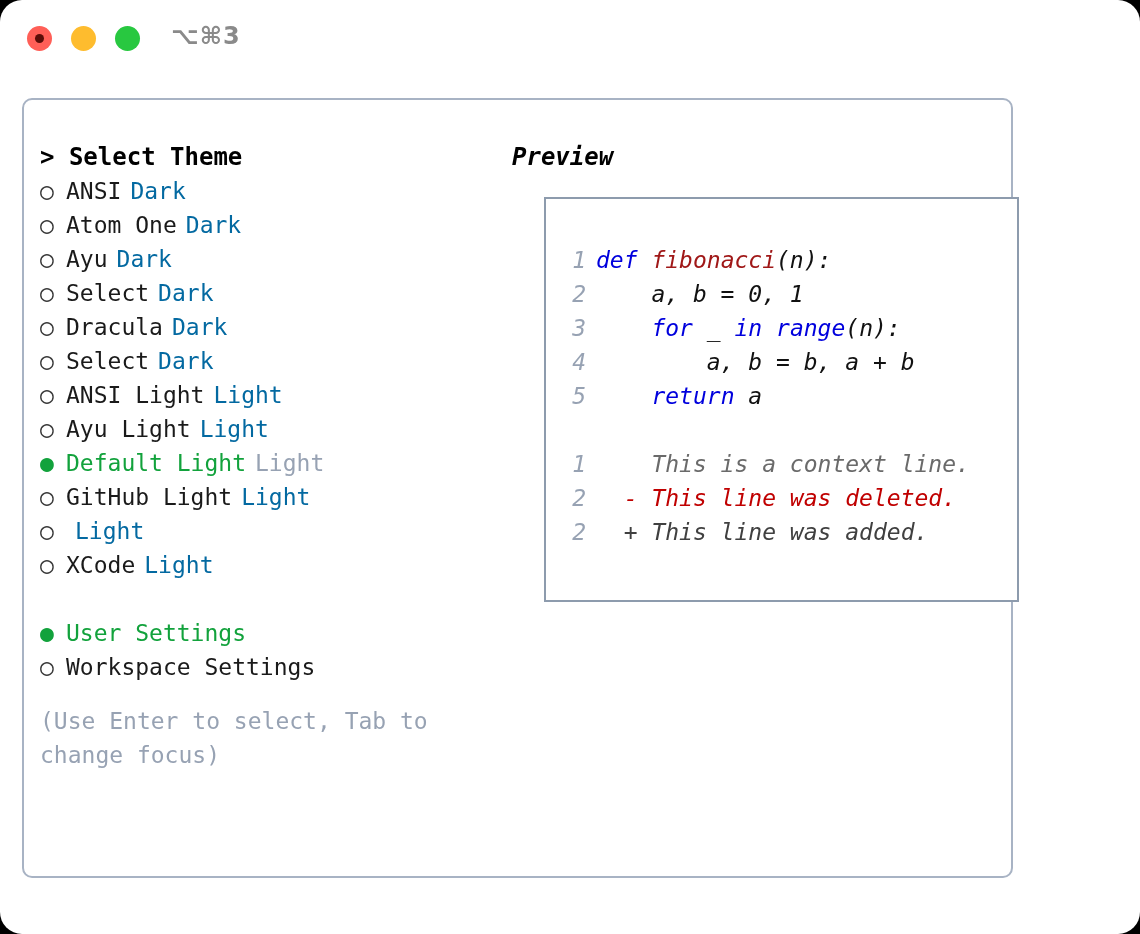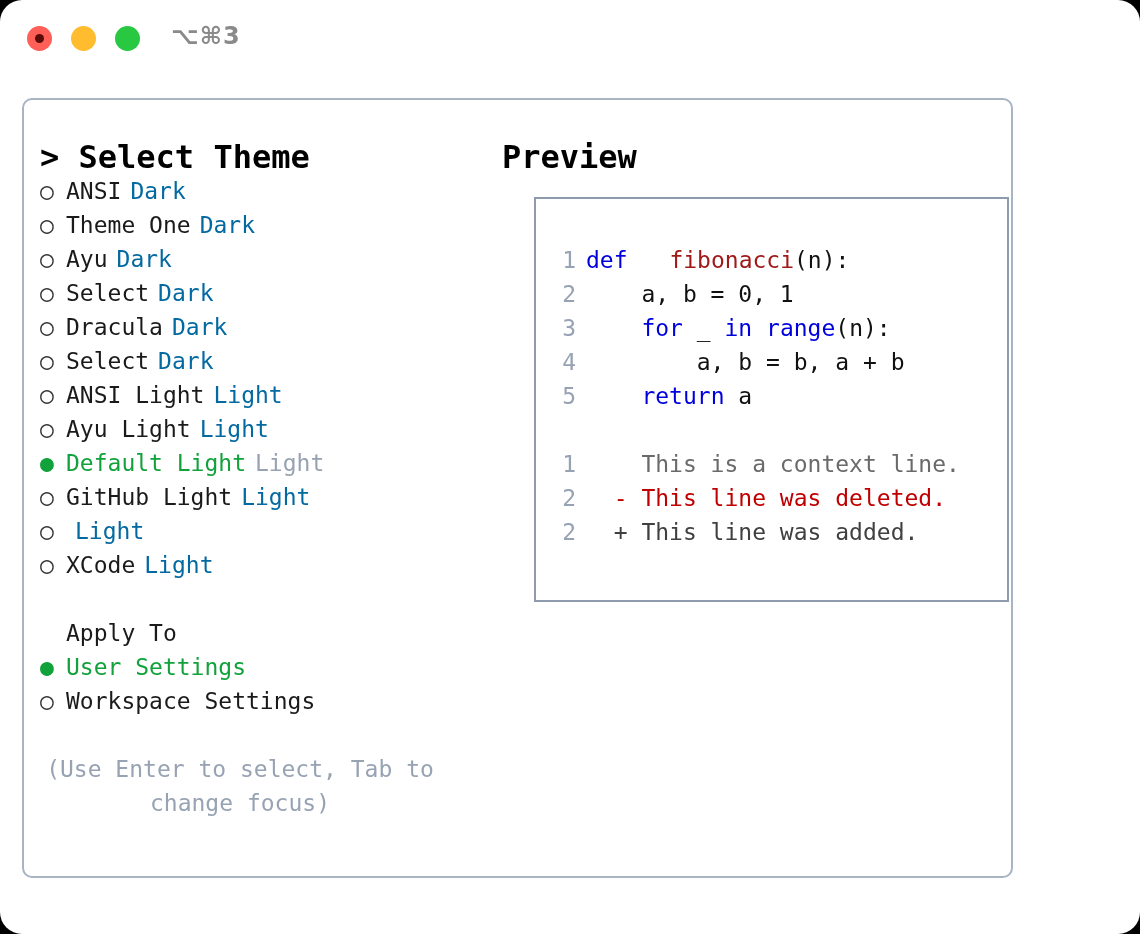--- a/index.html
+++ b/index.html
@@ -74,26 +74,27 @@
     box-sizing: border-box;
   }
 
   .col-left {
     position: absolute;
     left: 16px; top: 40px;
     width: 440px;
   }
   .col-right {
     position: absolute;
-    left: 478px; top: 40px;
+    left: 488px; top: 40px;
     width: 495px;
+    font-style: italic;
   }
 
   .section-head {
-    font-size: 32px;
+    font-size: 24px;
     font-weight: 700;
     color: #000000;
     line-height: 34px;
     white-space: pre;
   }
 
   .opt {
     display: flex;
     align-items: baseline;
     line-height: 34px;
@@ -114,26 +115,25 @@
   .opt.selected .opt-label { color: #12a23c; }
   .opt-tag {
     color: #0369a1;
     padding-left: 9px;
   }
   .opt.selected .opt-tag { color: #97a2b3; }
 
   .group-gap { height: 34px; }
 
   .hint {
-    margin-top: 34px;
+    margin-top: 20px;
     font-size: 23px;
     line-height: 34px;
     color: #97a2b3;
     width: 400px;
-    text-align: center;
   }
 
   
   .preview-box {
     position: absolute;
     left: 32px; top: 57px;
     width: 475px;
     height: 405px;
     border: 2px solid #8d9bad;
     background: #ffffff;
@@ -149,21 +149,21 @@
   .cline { display: flex; }
   .lno {
     color: #97a2b3;
     width: 26px;
     flex: 0 0 26px;
     text-align: right;
     padding-right: 10px;
   }
   .ctext { white-space: pre; }
   .kw  { color: #0000dd; }
-  .fn  { color: #a01818; margin-left: 28px; }
+  .fn  { color: #a01818; }
   .pl  { color: #111111; }
 
   .diff {
     position: absolute;
     left: 14px; top: 248px;
     font-size: 23px;
     line-height: 34px;
     white-space: pre;
   }
   .d-ctx { color: #6a6a6a; }
@@ -183,39 +183,35 @@
     </div>
     <div class="shortcut">⌥⌘3</div>
   </div>
 
   <div class="panel">
 
     <div class="col-left">
       <div class="section-head">&gt; Select Theme</div>
       <div id="theme-list">
           <div class="opt"><span class="marker dot-off">○</span><span class="opt-label">ANSI</span><span class="opt-tag">Dark</span></div>
-          <div class="opt"><span class="marker dot-off">○</span><span class="opt-label">Theme One</span><span class="opt-tag">Dark</span></div>
+          <div class="opt"><span class="marker dot-off">○</span><span class="opt-label">Atom One</span><span class="opt-tag">Dark</span></div>
           <div class="opt"><span class="marker dot-off">○</span><span class="opt-label">Ayu</span><span class="opt-tag">Dark</span></div>
           <div class="opt"><span class="marker dot-off">○</span><span class="opt-label">Select</span><span class="opt-tag">Dark</span></div>
           <div class="opt"><span class="marker dot-off">○</span><span class="opt-label">Dracula</span><span class="opt-tag">Dark</span></div>
           <div class="opt"><span class="marker dot-off">○</span><span class="opt-label">Select</span><span class="opt-tag">Dark</span></div>
           <div class="opt"><span class="marker dot-off">○</span><span class="opt-label">ANSI Light</span><span class="opt-tag">Light</span></div>
           <div class="opt"><span class="marker dot-off">○</span><span class="opt-label">Ayu Light</span><span class="opt-tag">Light</span></div>
           <div class="opt selected"><span class="marker dot-on">●</span><span class="opt-label">Default Light</span><span class="opt-tag">Light</span></div>
           <div class="opt"><span class="marker dot-off">○</span><span class="opt-label">GitHub Light</span><span class="opt-tag">Light</span></div>
           <div class="opt"><span class="marker dot-off">○</span><span class="opt-tag">Light</span></div>
           <div class="opt"><span class="marker dot-off">○</span><span class="opt-label">XCode</span><span class="opt-tag">Light</span></div>
         </div>
 
       <div class="group-gap"></div>
 
-      <div class="opt">
-        <span class="marker blank">○</span>
-        <span class="opt-label" style="font-weight:400">Apply To</span>
-      </div>
       <div id="apply-list">
           <div class="opt selected"><span class="marker dot-on">●</span><span class="opt-label">User Settings</span></div>
           <div class="opt"><span class="marker dot-off">○</span><span class="opt-label">Workspace Settings</span></div>
         </div>
 
       <div class="hint">(Use Enter to select, Tab to change focus)</div>
     </div>
 
     <div class="col-right">
       <div class="section-head">Preview</div>

